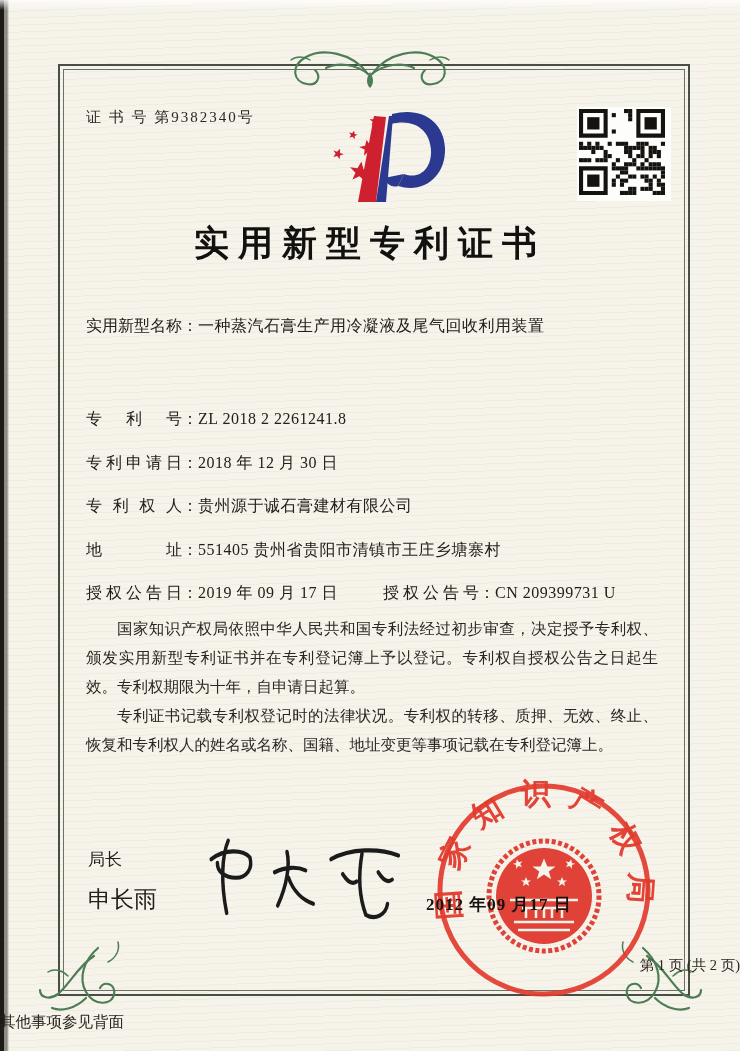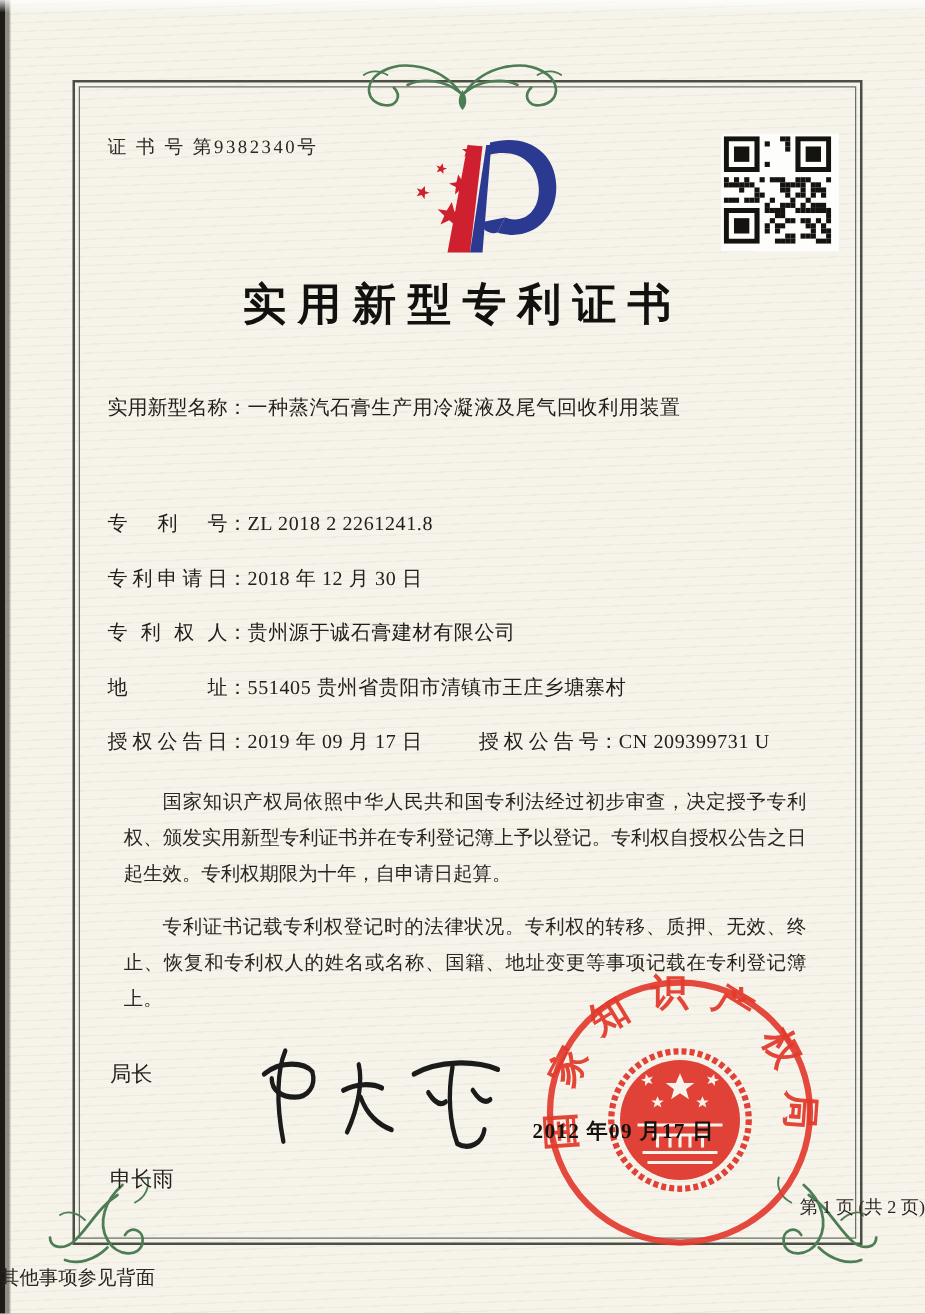--- a/index.html
+++ b/index.html
@@ -32,24 +32,24 @@
   .fieldrow{position:absolute;left:86px;width:580px;font-size:16px;white-space:nowrap;color:#23201b;}
   .flabel{display:inline-block;width:96px;text-align:justify;text-align-last:justify;vertical-align:top;}
   .fcolon{display:inline-block;width:16px;}
   .fvalue{letter-spacing:.5px;}
   .row-1{top:316px;} .row-2{top:366px;} .row-3{top:409px;}
   .row-4{top:453px;} .row-5{top:496px;} .row-6{top:540px;} .row-7{top:583px;}
   .grant-no{position:absolute;left:297px;top:0;}
 
   .body-text{position:absolute;left:86px;top:614px;width:572px;font-size:15.5px;
              line-height:29px;text-align:justify;color:#2a2620;}
-  .body-text p{margin:13px;text-indent:2em;}
+  .body-text p{margin:0;text-indent:2em;}
 
   .sig-title{position:absolute;left:88px;top:848px;font-size:17px;font-family:"Liberation Sans","DejaVu Sans",sans-serif;}
-  .sig-name{position:absolute;left:88px;top:932px;font-size:17px;font-family:"Liberation Sans","DejaVu Sans",sans-serif;}
+  .sig-name{position:absolute;left:88px;top:884px;font-size:23px;font-family:"Liberation Sans","DejaVu Sans",sans-serif;}
   .signature{position:absolute;left:188px;top:824px;width:232px;height:102px;}
 
   .seal{position:absolute;left:430px;top:778px;width:228px;height:228px;}
   .seal-date{position:absolute;left:426px;top:893px;width:234px;font-size:17px;font-weight:bold;
              letter-spacing:1px;color:#15130f;white-space:nowrap;}
 
   .page-footer{position:absolute;left:0;top:956px;width:100%;text-align:right;font-size:14.5px;color:#2a2620;}
   .back-note{position:absolute;left:0;top:1012px;width:100%;text-align:left;font-size:15.5px;color:#2a2620;}
 </style>
 </head>

